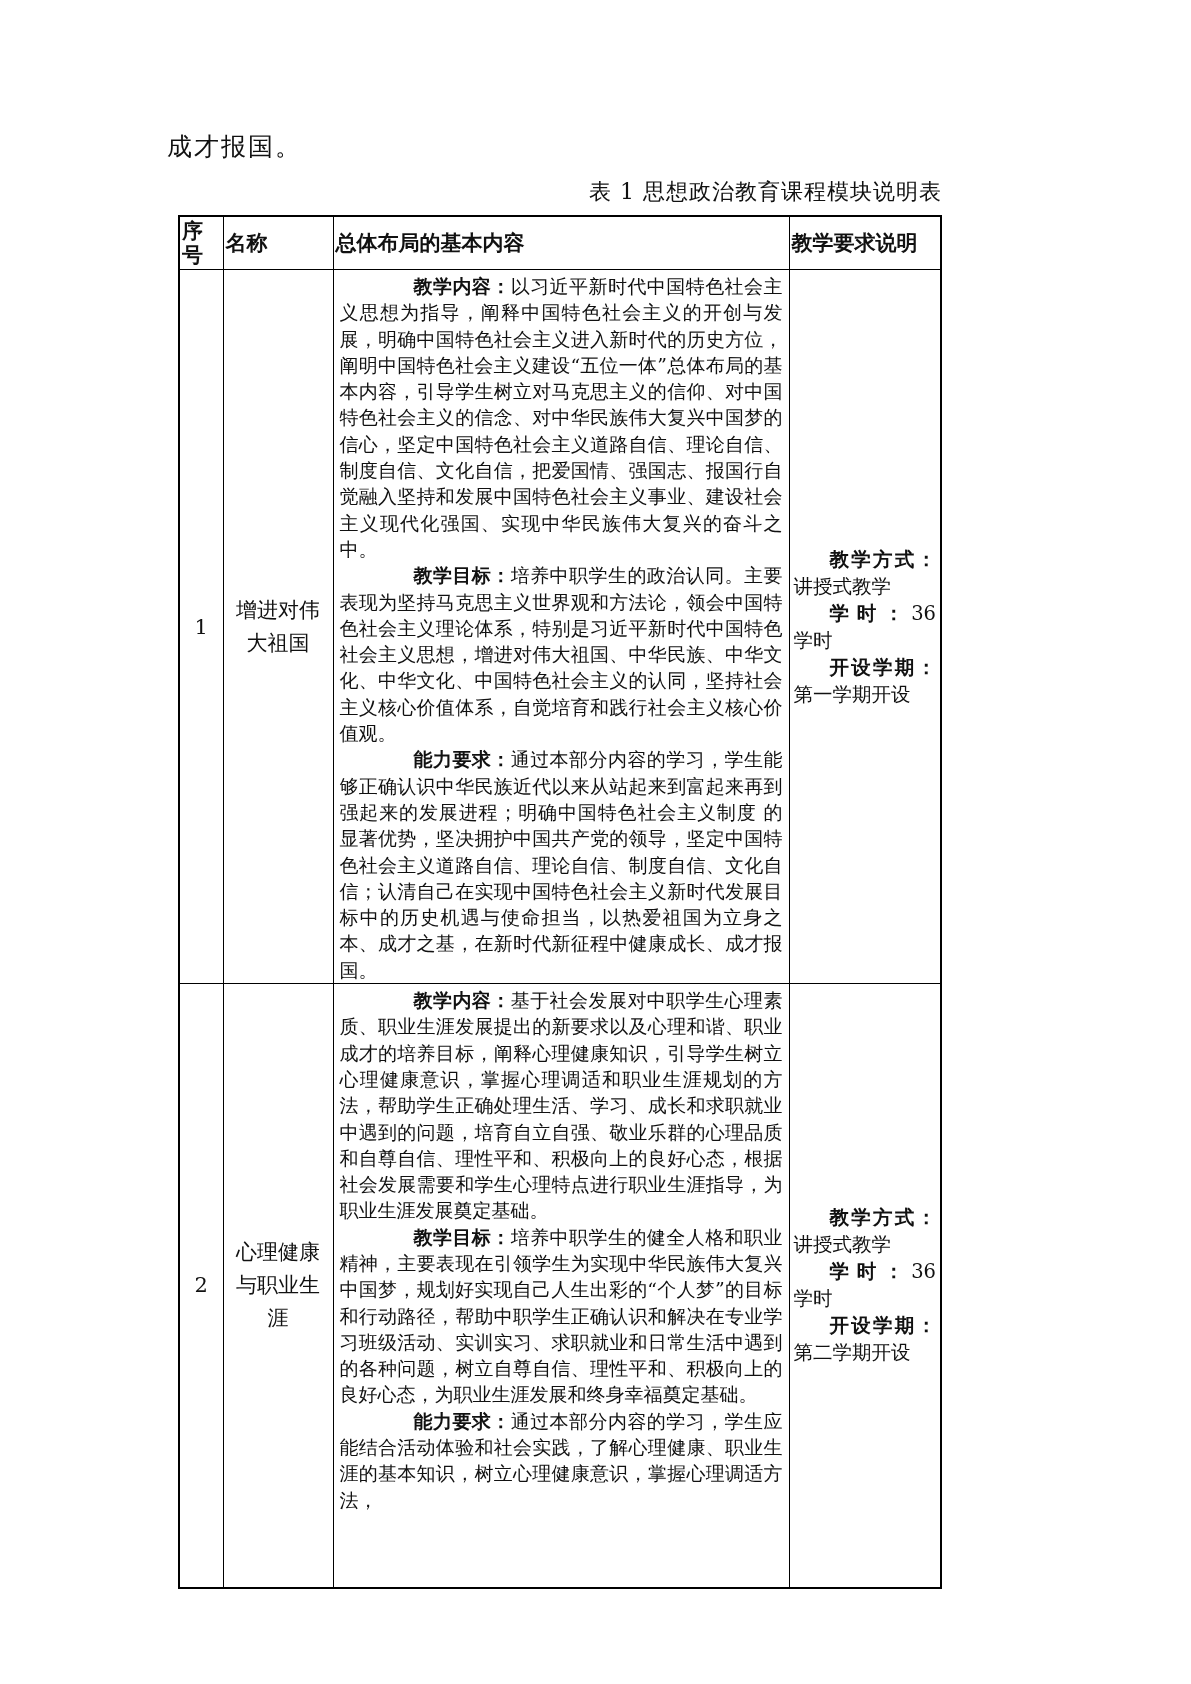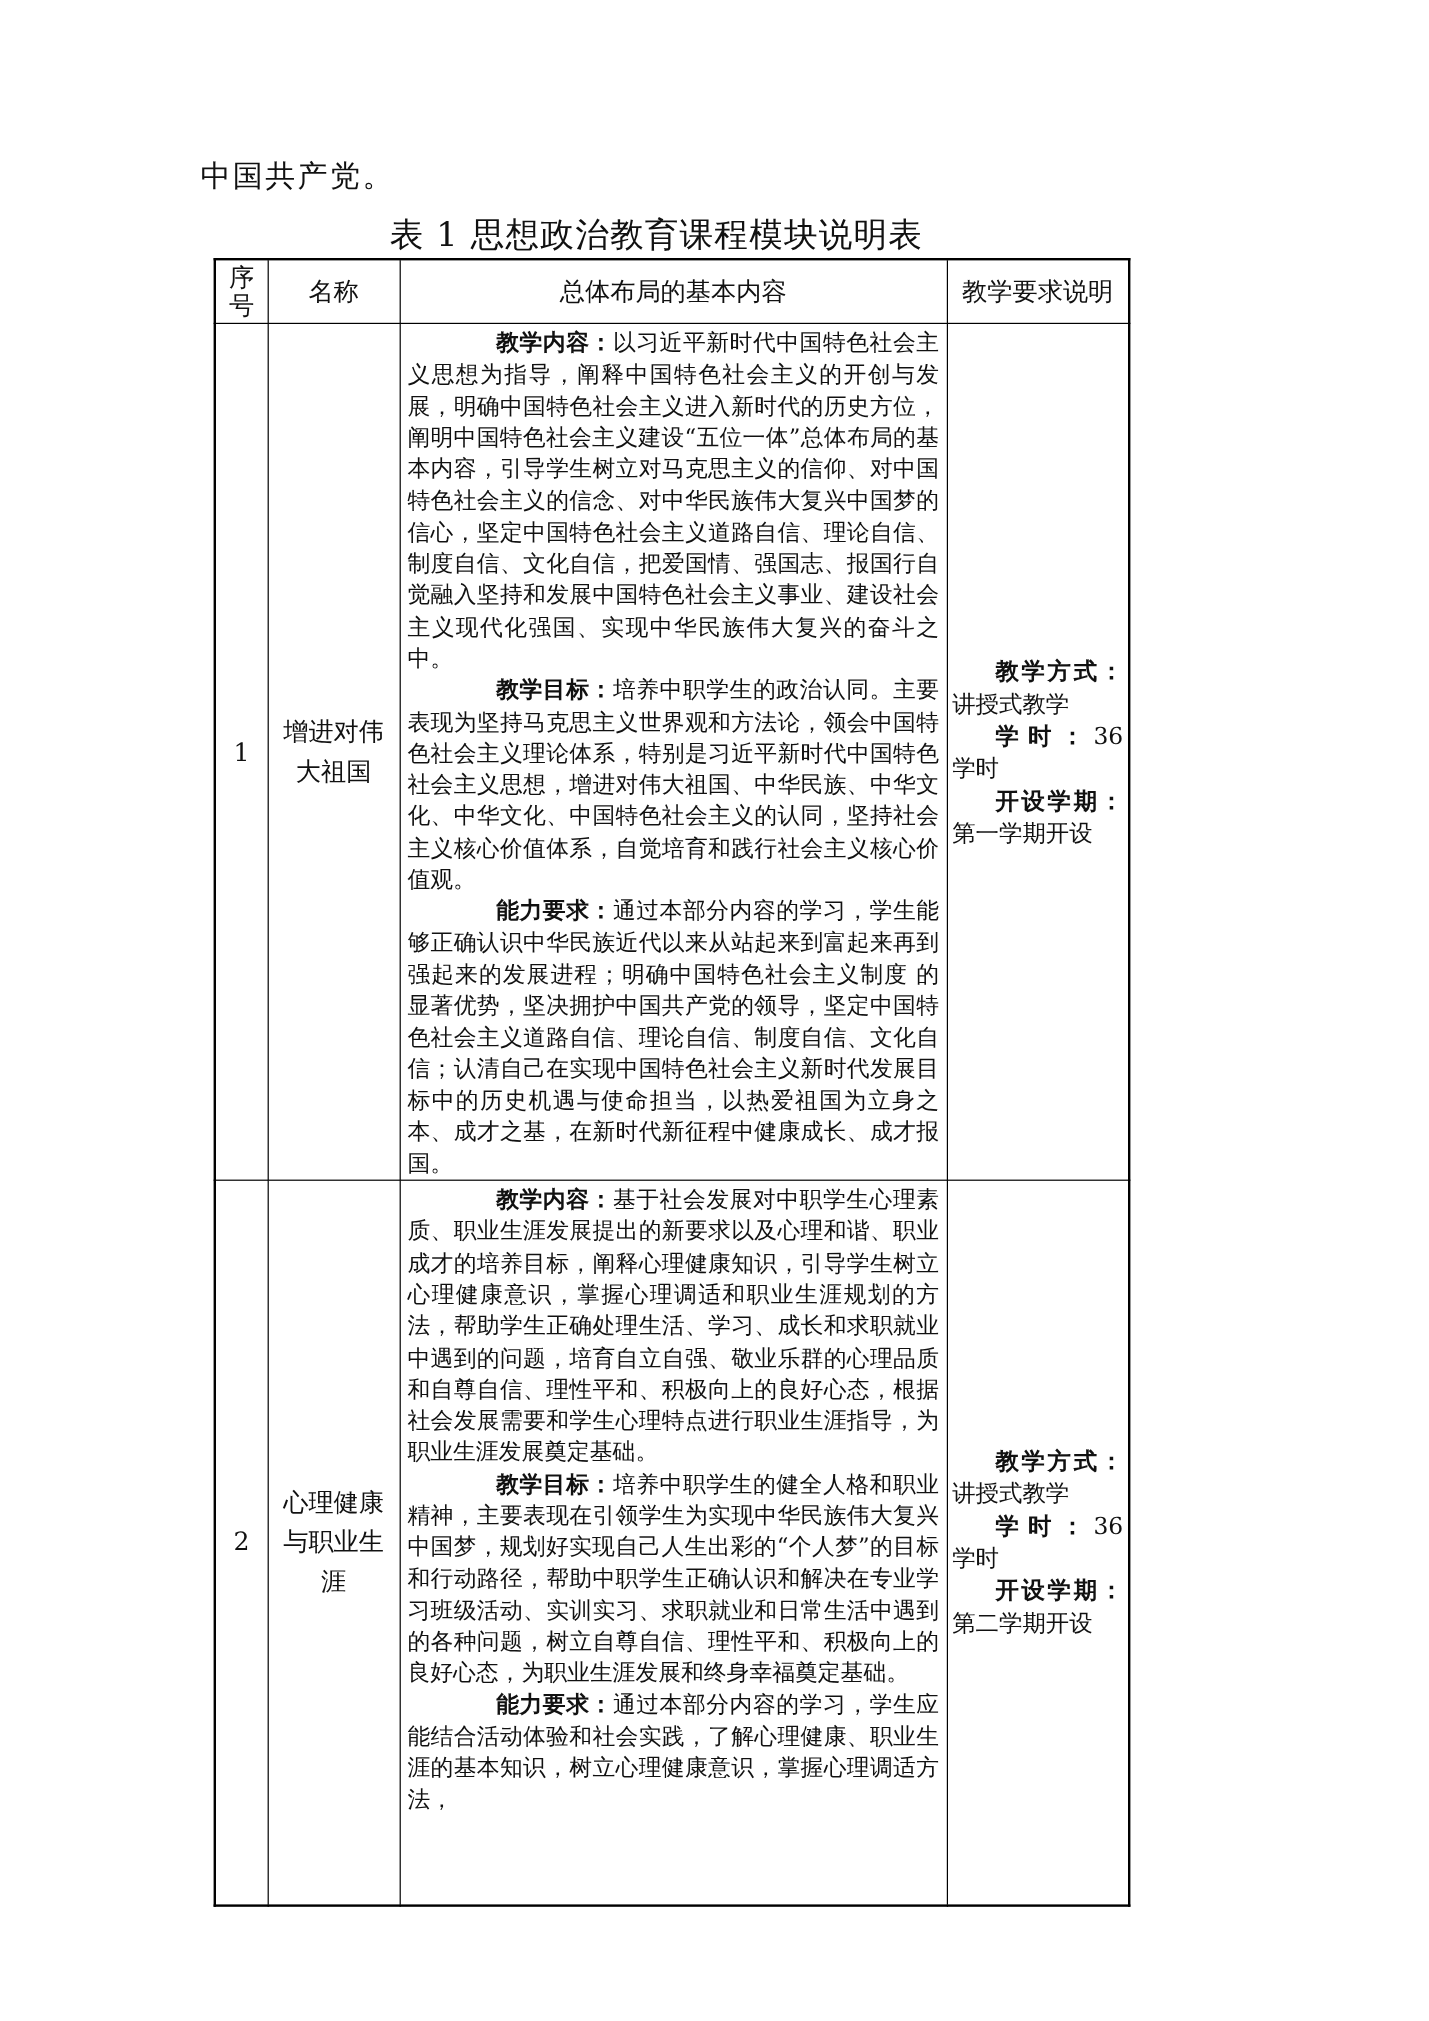--- a/index.html
+++ b/index.html
@@ -9,39 +9,39 @@
     background:#ffffff;
     color:#111;
     font-family:"DejaVu Serif","Liberation Serif",serif;
     overflow:hidden;
   }
   .intro {
     position:absolute; left:167px; top:130px;
     font-size:25px; letter-spacing:2px;
   }
   .table-title {
-    position:absolute; left:166px; top:177px; width:762px;
-    text-align:center; font-size:28px; letter-spacing:1px;
+    position:absolute; left:180px; top:177px; width:762px;
+    text-align:right; font-size:22px; letter-spacing:1px;
   }
   table.module-table {
     position:absolute; left:178px; top:215px;
     width:762px;
     border-collapse:collapse; table-layout:fixed;
     border:2px solid #000;
   }
   .module-table th, .module-table td {
     border:1px solid #000;
     overflow:hidden;
   }
   .module-table tr.header-row { height:50px; }
   .module-table tr.row-1 { height:663px; }
   .module-table tr.row-2 { height:604px; }
   .module-table th {
-    font-weight:normal; font-size:21px;
-    text-align:center; vertical-align:middle;
+    font-weight:bold; font-size:21px;
+    text-align:left; vertical-align:middle;
     padding:2px; line-height:24px;
   }
   td.cell-index {
     text-align:center; vertical-align:middle;
     font-size:21px; padding:0;
   }
   td.cell-name {
     text-align:center; vertical-align:middle;
     font-size:21px; line-height:33px; padding:0 10px;
   }
@@ -64,21 +64,21 @@
     position:absolute; top:1542px; left:178px; width:762px;
     text-align:right; font-size:23px; letter-spacing:3px;
     padding-right:5px; box-sizing:border-box;
   }
 </style>
 </head>
 <body>
 
 <div class="page">
 
-  <div class="intro">中国共产党。</div>
+  <div class="intro">成才报国。</div>
 
   <div class="table-title">表 1 思想政治教育课程模块说明表</div>
 
   <table class="module-table">
     <colgroup>
       <col style="width:44px">
       <col style="width:110px">
       <col style="width:456px">
       <col style="width:152px">
     </colgroup>

